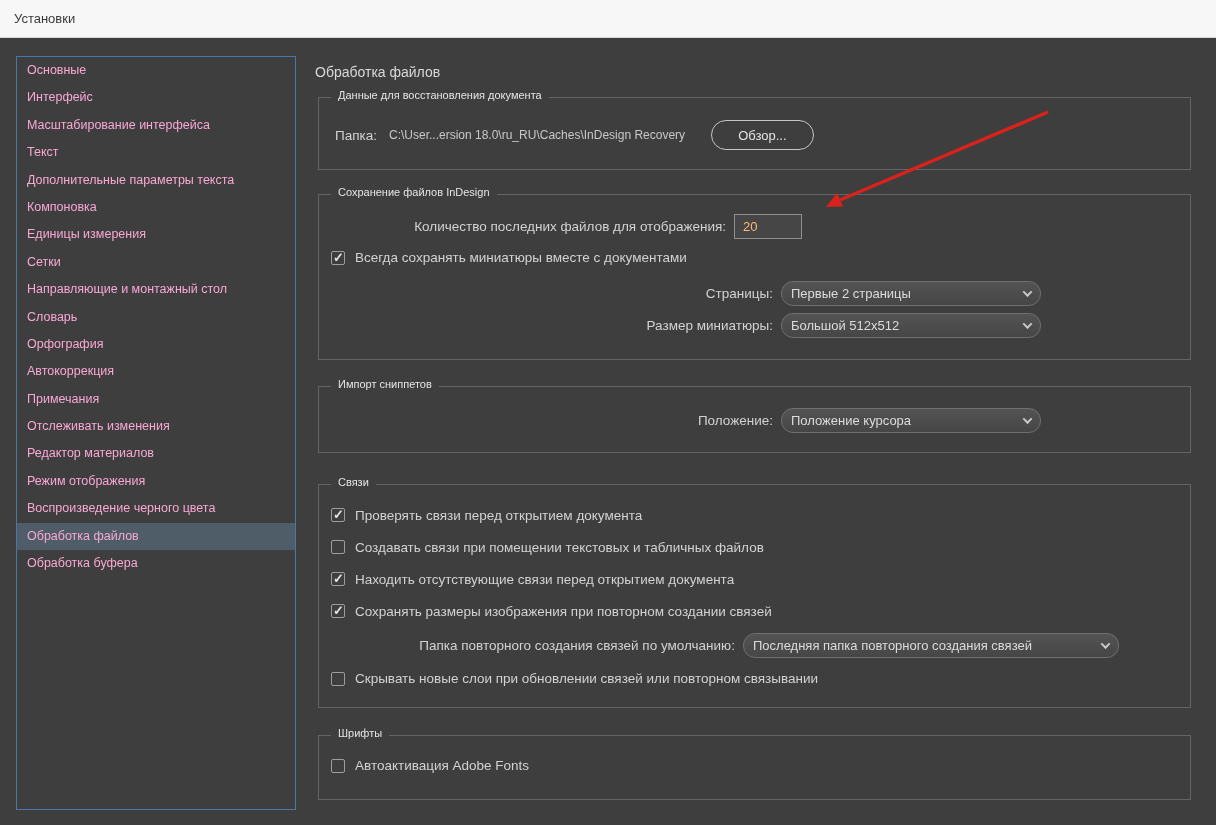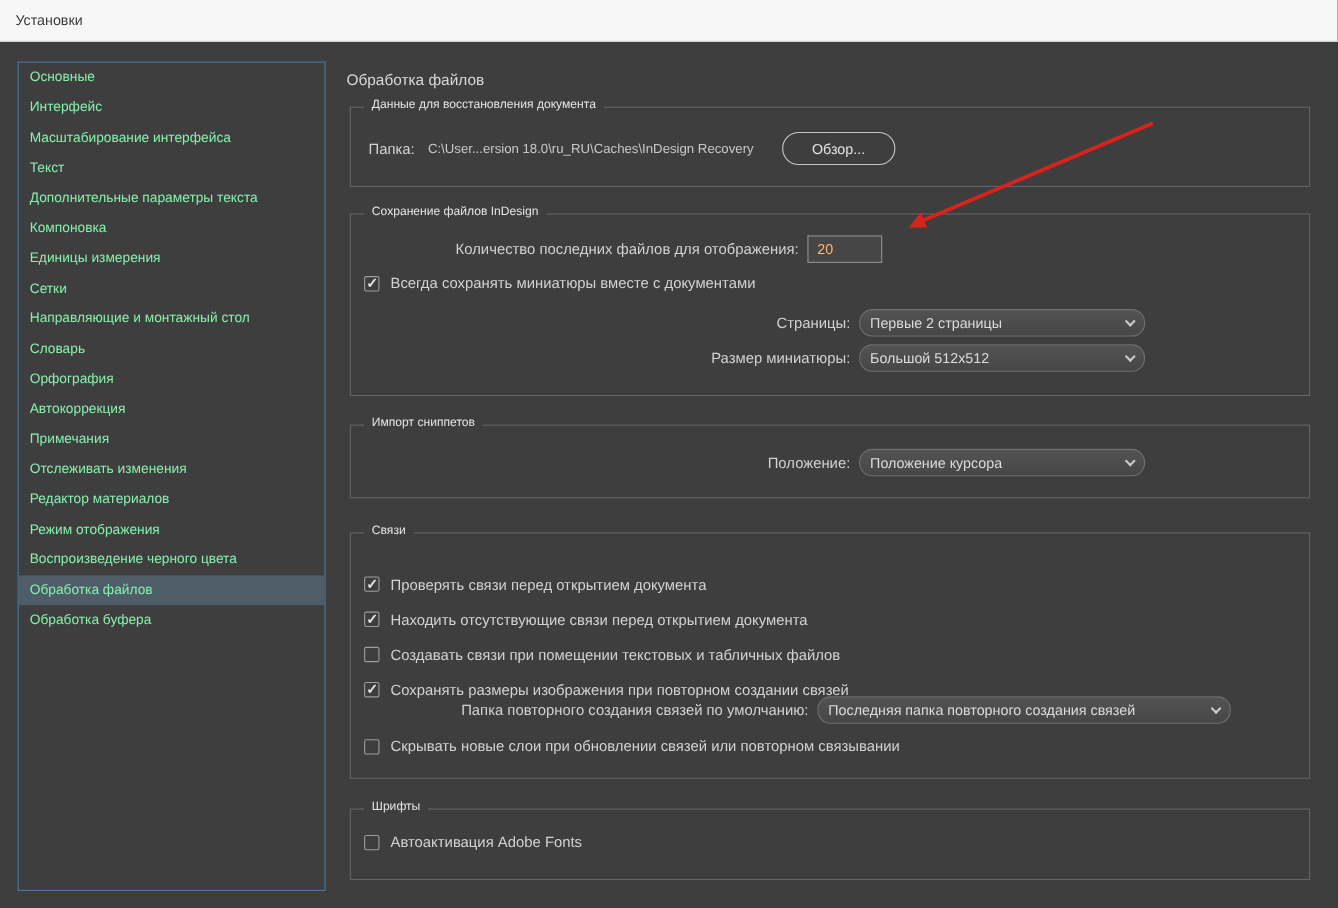--- a/index.html
+++ b/index.html
@@ -8,21 +8,21 @@
 
   
   .titlebar { position:absolute; left:0; top:0; width:1216px; height:38px;
     background:#f7f7f7; border-bottom:1px solid #d8d8d8; display:flex; align-items:center; }
   .titlebar .title { margin-left:14px; font-size:13px; color:#3a3a3a; }
 
   
   .sidebar { position:absolute; left:16px; top:56px; width:280px; height:754px;
     border:1px solid #4878a8; background:#3e3e3e; overflow:hidden; }
   .side-item { height:27.4px; line-height:27.4px; padding-left:10px; font-size:12.5px;
-    color:#86efac; cursor:default; white-space:nowrap; }
+    color:#f9a8d4; cursor:default; white-space:nowrap; }
   .side-item.selected { background:#4f5d68; }
 
   
   .content-title { position:absolute; left:315px; top:64px; font-size:14px; color:#d8d8d8; }
 
   .group { position:absolute; left:318px; width:873px; border:1px solid #646464; }
   .group .legend { position:absolute; top:-9px; left:12px; background:#3e3e3e;
     padding:0 7px; font-size:11px; color:#e5e5e5; white-space:nowrap; }
 
   .g1 { top:97px;  height:73px; }
@@ -138,32 +138,32 @@
     <div class="dropdown" style="margin-left:8px; width:260px;">
       <span>Положение курсора</span>
       <span class="chev"></span>
     </div>
   </div>
 </div>
 
 <div class="group g4">
   <span class="legend">Связи</span>
 
-  <div style="position:absolute; left:12px; top:30px;">
+  <div style="position:absolute; left:12px; top:14px;">
       <div class="cbrow" style="height: 32px;">
         <span class="cb checked"></span>
         <span class="lbl">Проверять связи перед открытием документа</span>
       </div>
       <div class="cbrow" style="height: 32px;">
+        <span class="cb"></span>
+        <span class="lbl">Создавать связи при помещении текстовых и табличных файлов</span>
+      </div>
+      <div class="cbrow" style="height: 32px;">
         <span class="cb checked"></span>
         <span class="lbl">Находить отсутствующие связи перед открытием документа</span>
-      </div>
-      <div class="cbrow" style="height: 32px;">
-        <span class="cb"></span>
-        <span class="lbl">Создавать связи при помещении текстовых и табличных файлов</span>
       </div>
       <div class="cbrow" style="height: 32px;">
         <span class="cb checked"></span>
         <span class="lbl">Сохранять размеры изображения при повторном создании связей</span>
       </div>
     </div>
 
   <div class="row" style="left:0; top:148px;">
     <span class="lbl lbl-right" style="width:416px;">Папка повторного создания связей по умолчанию:</span>
     <div class="dropdown" style="margin-left:8px; width:376px;">

